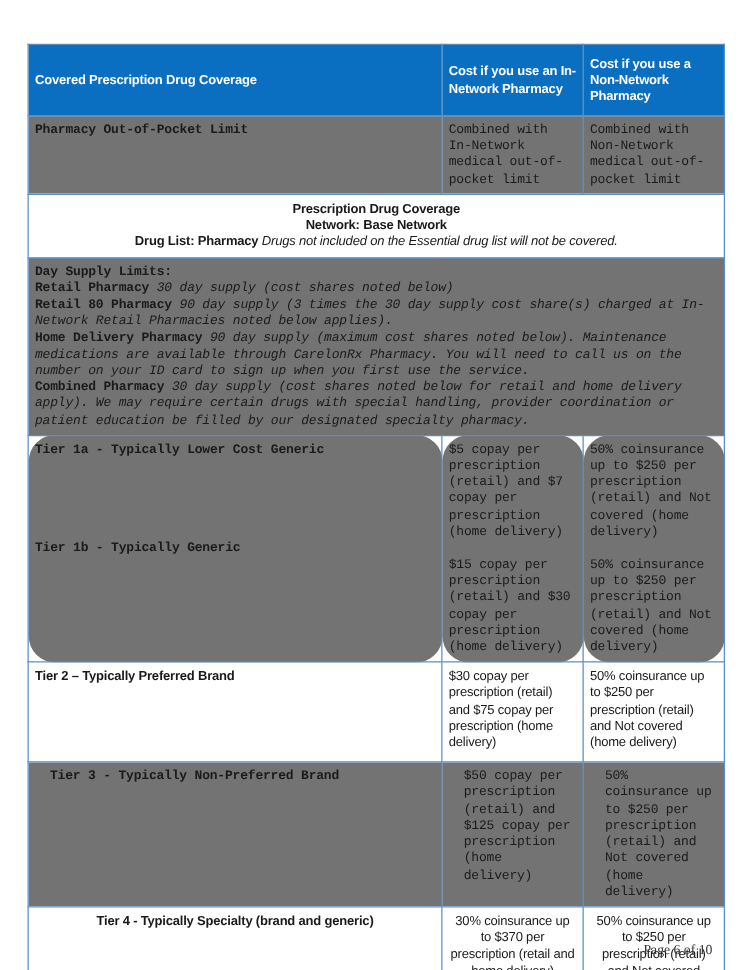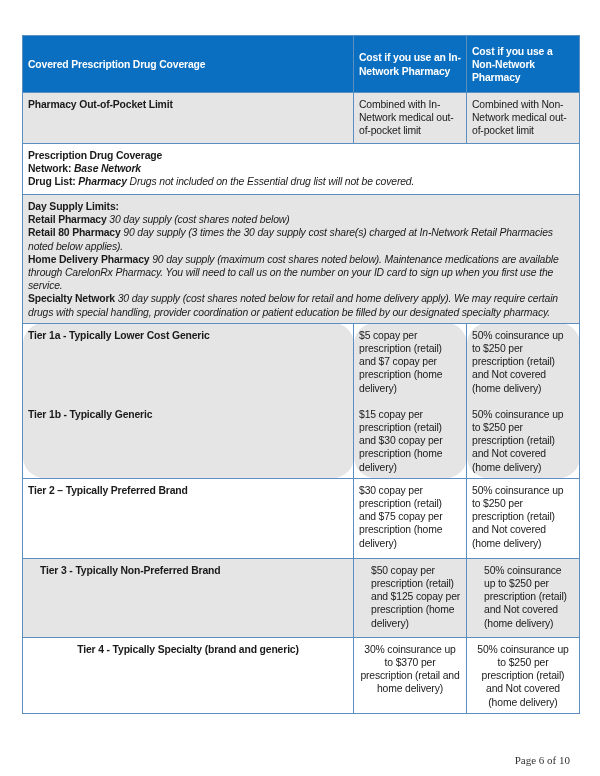--- a/index.html
+++ b/index.html
@@ -23,33 +23,33 @@
   col.c3 { width: 113px; }
   thead th {
     background: #0a6fc0;
     color: #ffffff;
     font-weight: bold;
     border-color: #0a6fc0;
   }
   thead th.h1 { vertical-align: middle; height: 57px; }
   thead th.h2 { vertical-align: middle; }
   thead th.h3 { vertical-align: middle; margin-top: 32px; }
-  tr.shade td { background: #e5e5e5; }
+  tr.shade td { background: #737373; font-family: Liberation Mono, monospace; }
   tr.plain td { background: #ffffff; }
   .b { font-weight: bold; }
   .i { font-style: italic; }
-  .bi { font-weight: bold; font-style: italic; }
+  .bi { font-weight: bold; }
   .gap { height: 13px; }
   .footer {
     position: absolute; left: 480px; top: 754px; width: 90px;
     text-align: right;
     font-family: "Liberation Serif", serif; font-size: 11px; color: #333333;
   }
   tr.r-oop td { height: 51px; }
-  tr.r-cov td { height: 51px; }
+  tr.r-cov td { height: 51px; text-align: center; }
   tr.r-day td { height: 121px; }
   tr.r-t1 td { height: 155px; border-radius: 21px; }
   tr.r-t2 td { height: 80px; }
   tr.r-t3 td { height: 79px; padding-left: 17px; }
   tr.r-t4 td { height: 68px; text-align: center; }
 </style>
 </head>
 <body>
 
 <div class="page">
@@ -97,21 +97,21 @@
           </div>
           <div>
             <span class="b">Retail 80 Pharmacy</span>
             <span class="i">90 day supply (3 times the 30 day supply cost share(s) charged at In-Network Retail Pharmacies noted below applies).</span>
           </div>
           <div>
             <span class="b">Home Delivery Pharmacy</span>
             <span class="i">90 day supply (maximum cost shares noted below). Maintenance medications are available through CarelonRx Pharmacy. You will need to call us on the number on your ID card to sign up when you first use the service.</span>
           </div>
           <div>
-            <span class="b">Specialty Network</span>
+            <span class="b">Combined Pharmacy</span>
             <span class="i">30 day supply (cost shares noted below for retail and home delivery apply). We may require certain drugs with special handling, provider coordination or patient education be filled by our designated specialty pharmacy.</span>
           </div>
         </td>
       </tr>
 
       <tr class="shade r-t1">
         <td>
           <div class="b">Tier 1a - Typically Lower Cost Generic</div>
           <div style="height:66px"></div>
           <div class="b">Tier 1b - Typically Generic</div>

